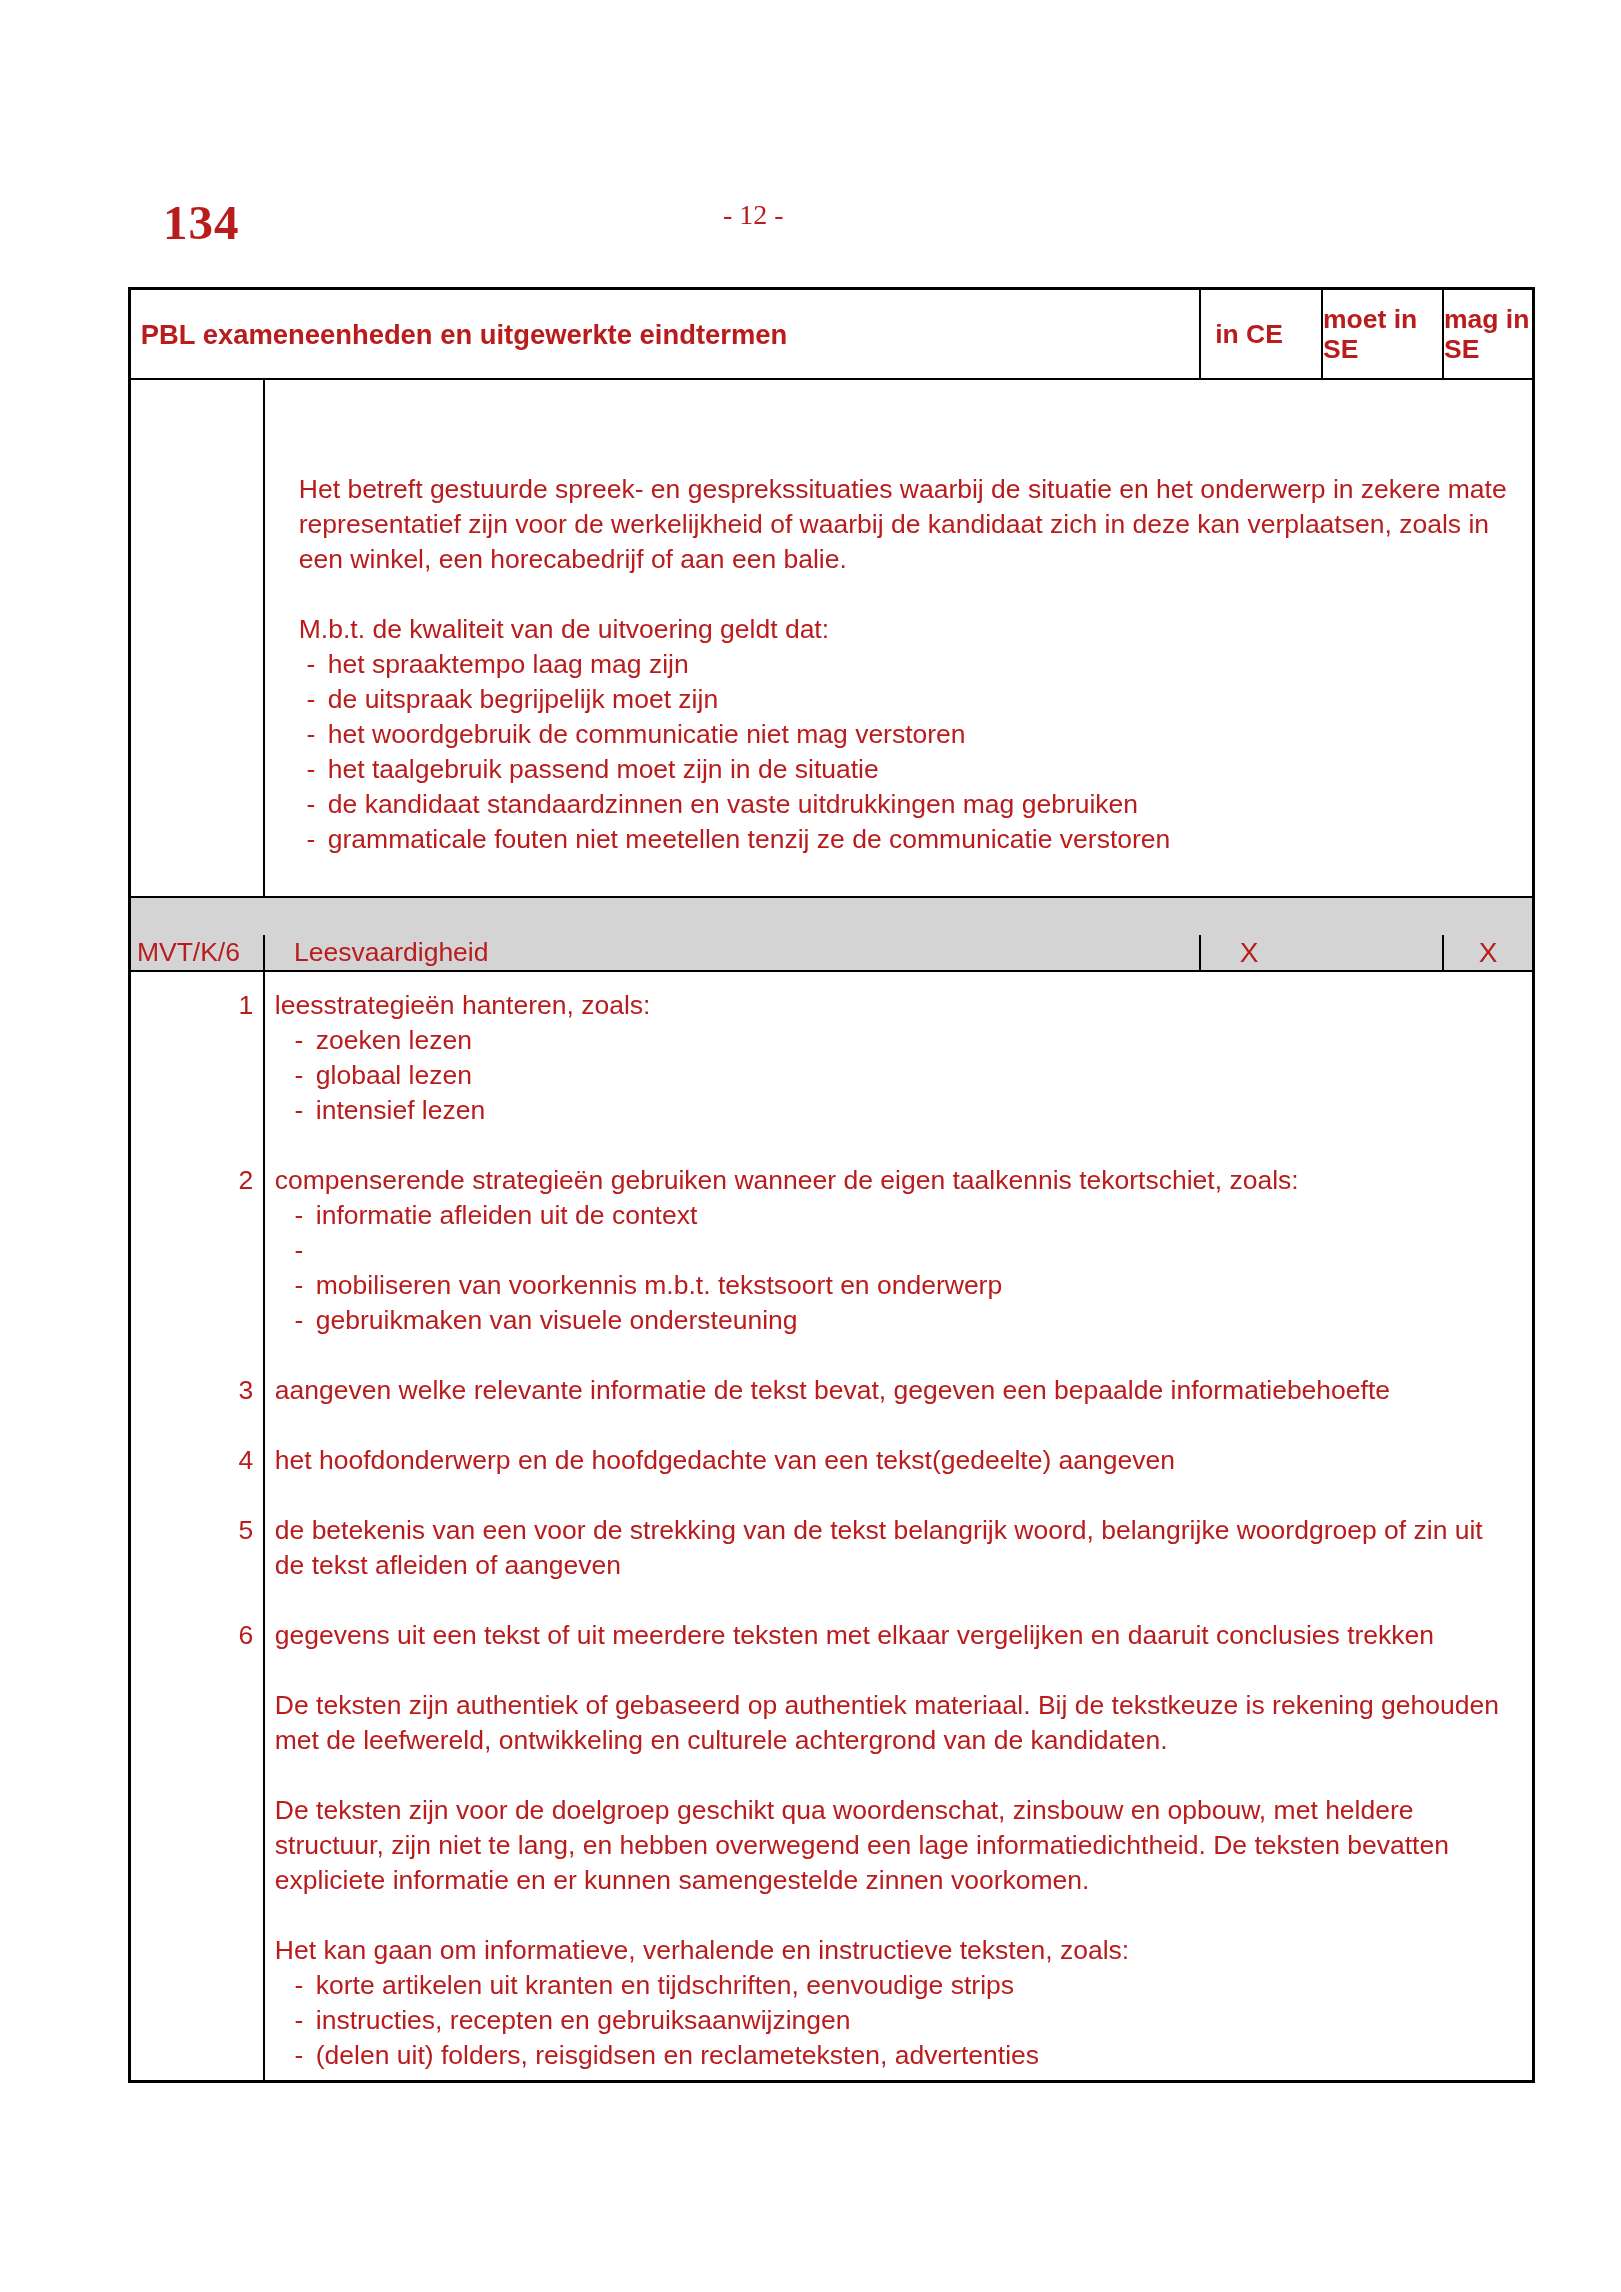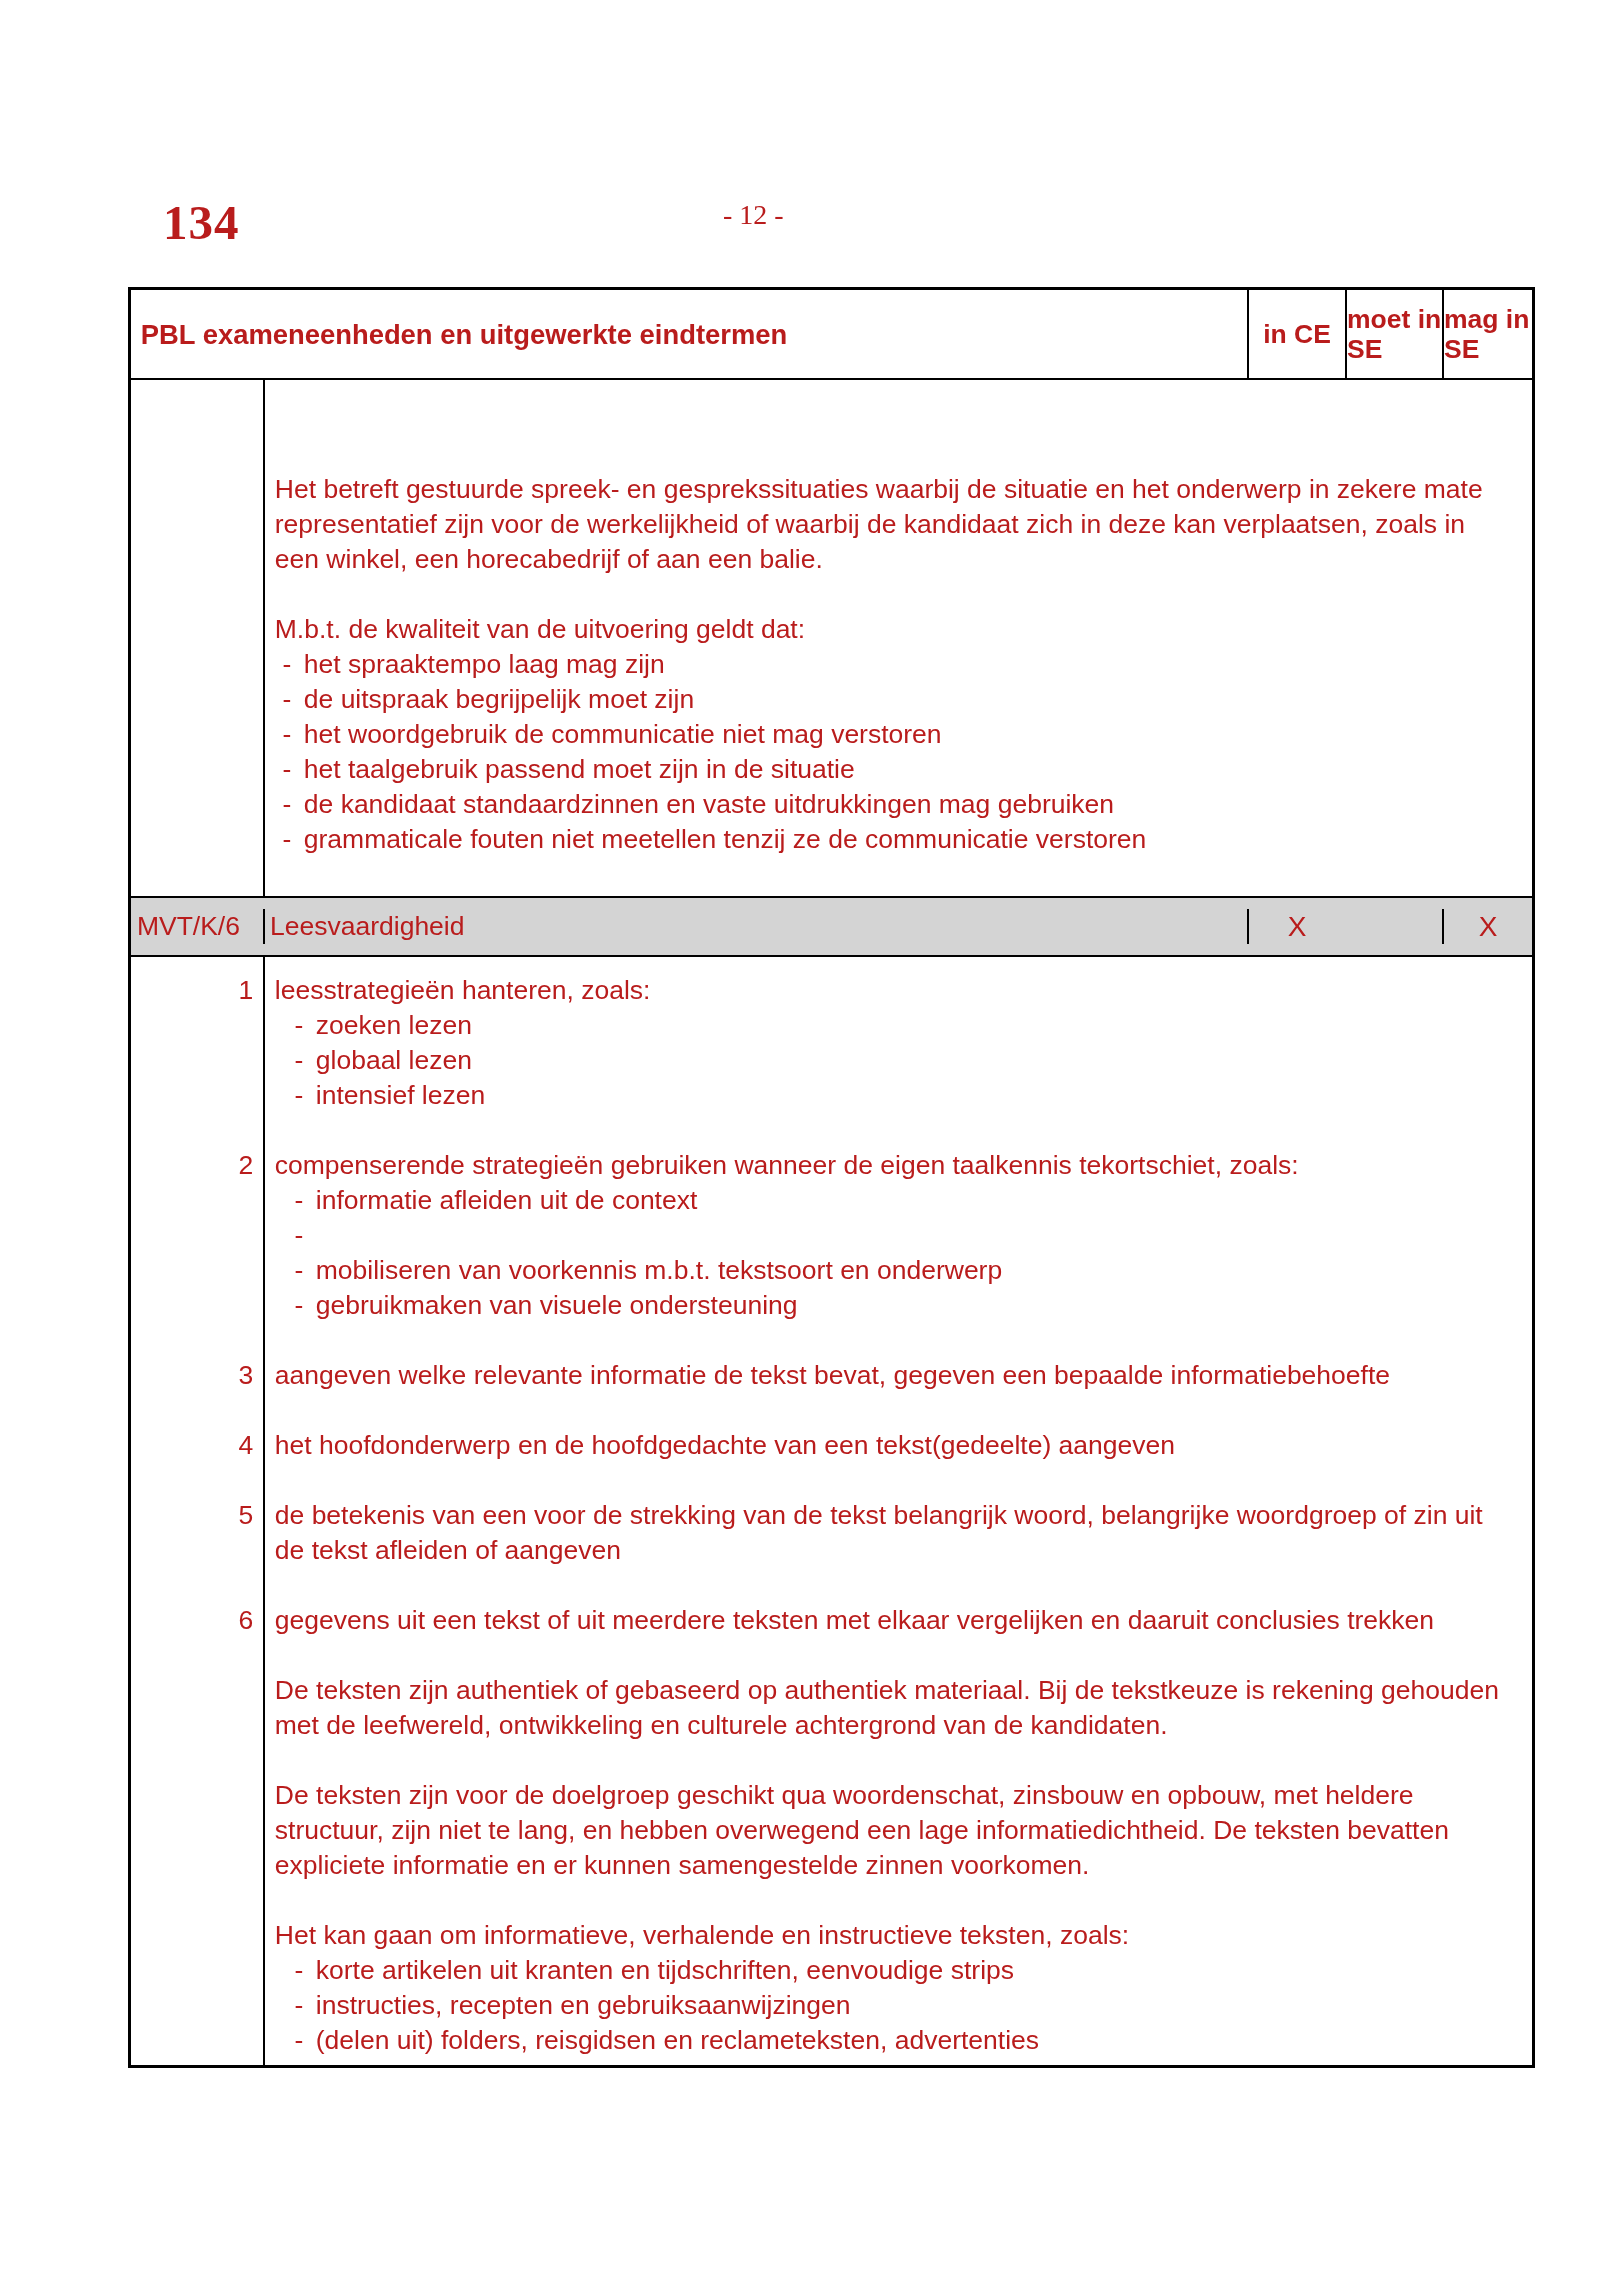--- a/index.html
+++ b/index.html
@@ -17,21 +17,21 @@
   .page-label {
     position:absolute; left:723px; top:199px;
     font-family:"Liberation Serif","DejaVu Serif",serif;
     font-size:28px;
   }
   .doc-table {
     position:absolute; left:128px; top:287px; width:1407px;
     border:3.9px solid #000;
     font-size:26.5px; line-height:35px;
   }
-  .row { display:flex; width:100%; }
+  .row { display:flex; width:100%;gap:24px; }
 
   
   .header-row { height:90px; border-bottom:2.9px solid #000; }
   .title-cell {
     flex:1; display:flex; align-items:center;
     padding-left:9.8px; font-weight:bold; font-size:27.4px;
   }
   .colh {
     flex:none; border-left:2.9px solid #000;
     display:flex; align-items:center; justify-content:center;
@@ -53,23 +53,23 @@
   .para-gap { margin-bottom:35px; }
 
   
   .bullet { display:flex; }
   .bullet .dash { flex:none; width:29px; padding-left:7.8px; }
   .bullet .dash::before { content:"-"; }
   .bullets-indent .dash { padding-left:19.6px; width:41px; }
 
   
   .gray-row {
-    height:61px; background:#d4d4d4;
+    height:76px; background:#d4d4d4;
     border-top:2.9px solid #000; border-bottom:2.9px solid #000;
-    align-items:center;
+    align-items:flex-end;
   }
   .gray-row > div { display:flex; align-items:center; }
   .unit-code { flex:none; width:134px; border-right:2.9px solid #000; padding-left:5.9px; }
   .unit-title{ flex:1; padding-left:5px; }
   .gx { flex:none; border-left:2.9px solid #000; justify-content:center; font-size:28px; }
 
   
   .kandidaat-row { height:56px; border-bottom:2.9px solid #000; }
   .kandidaat-row .body-cell { flex:1; display:flex; align-items:center; padding-left:9.8px; }
 

